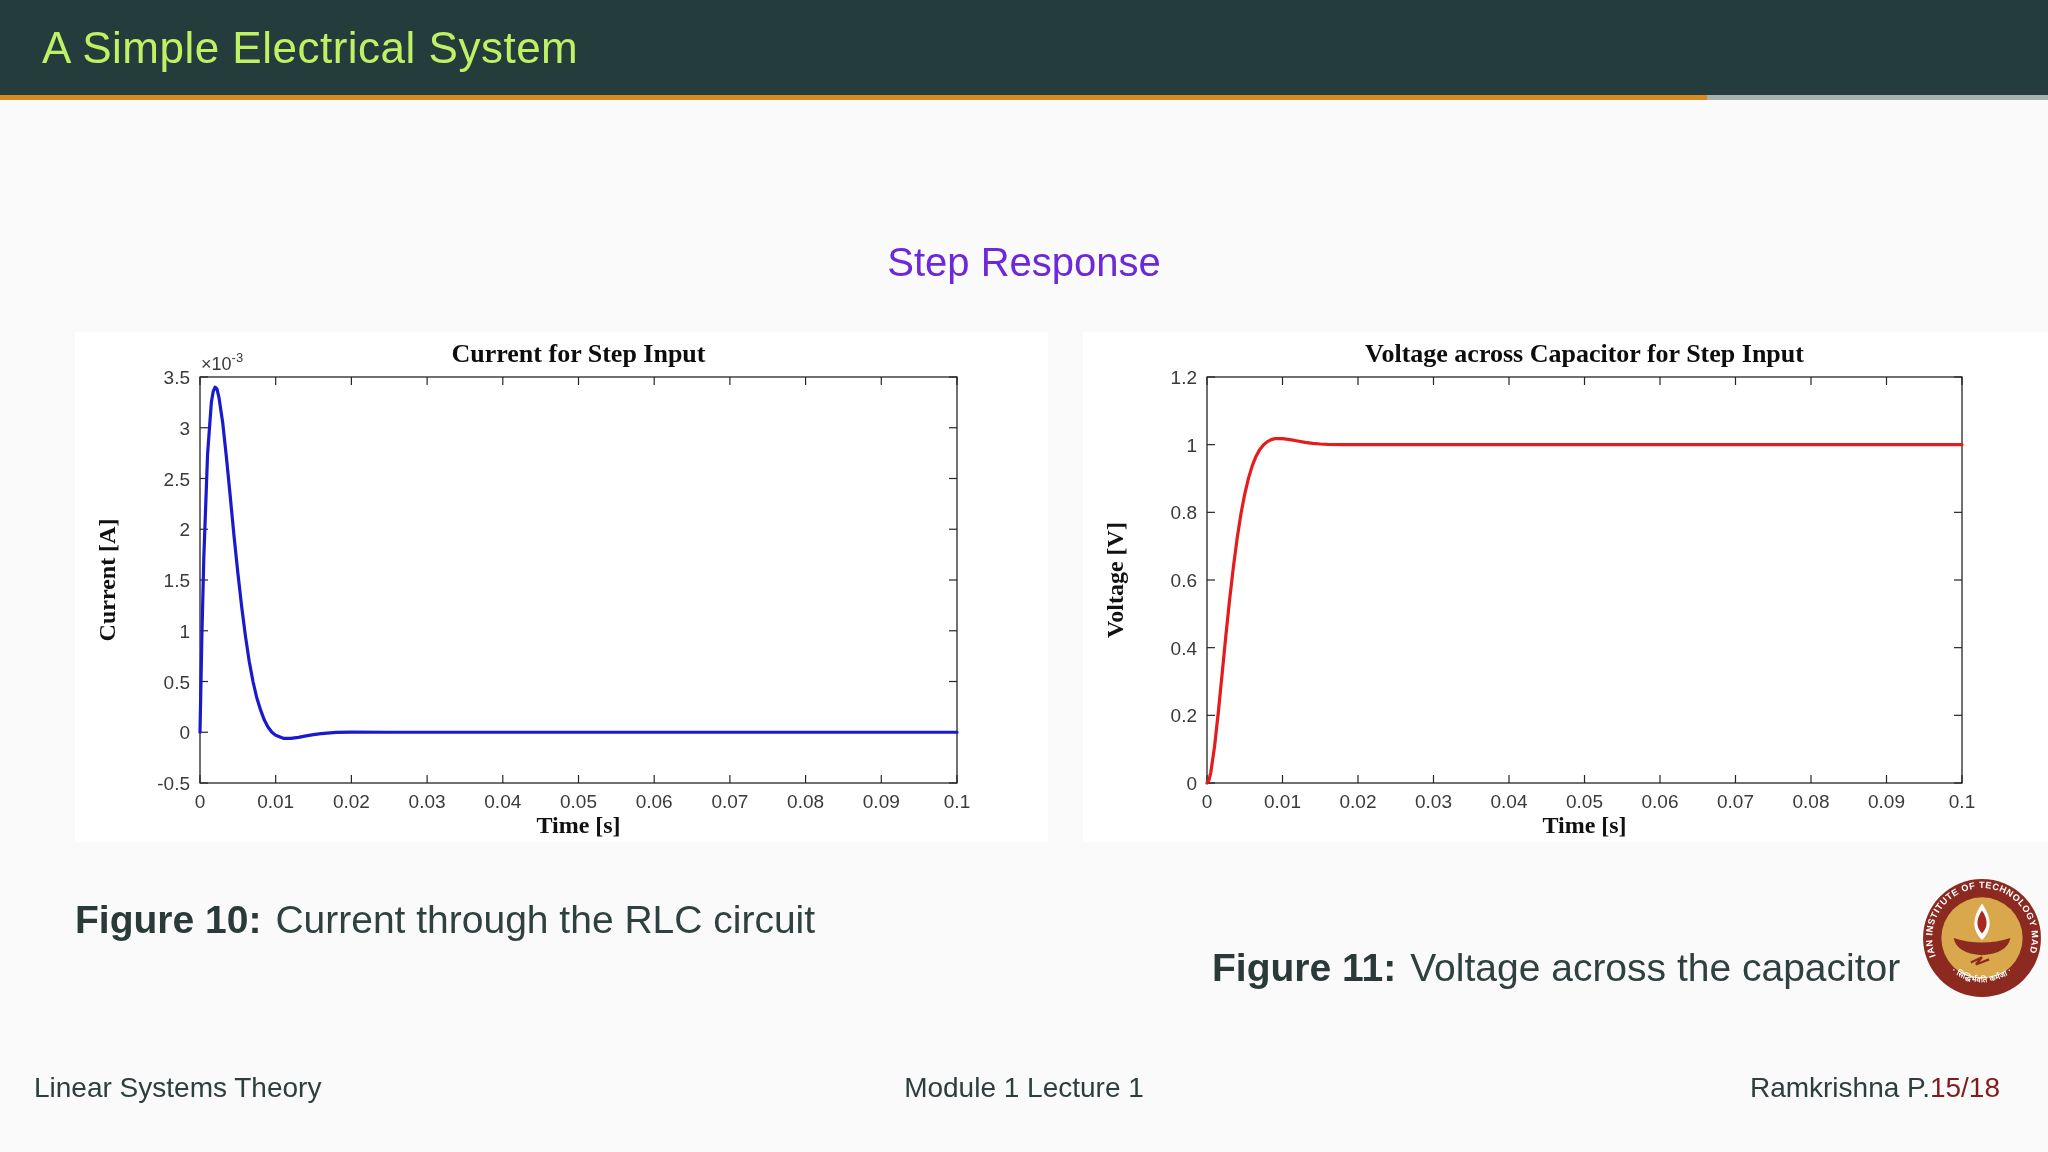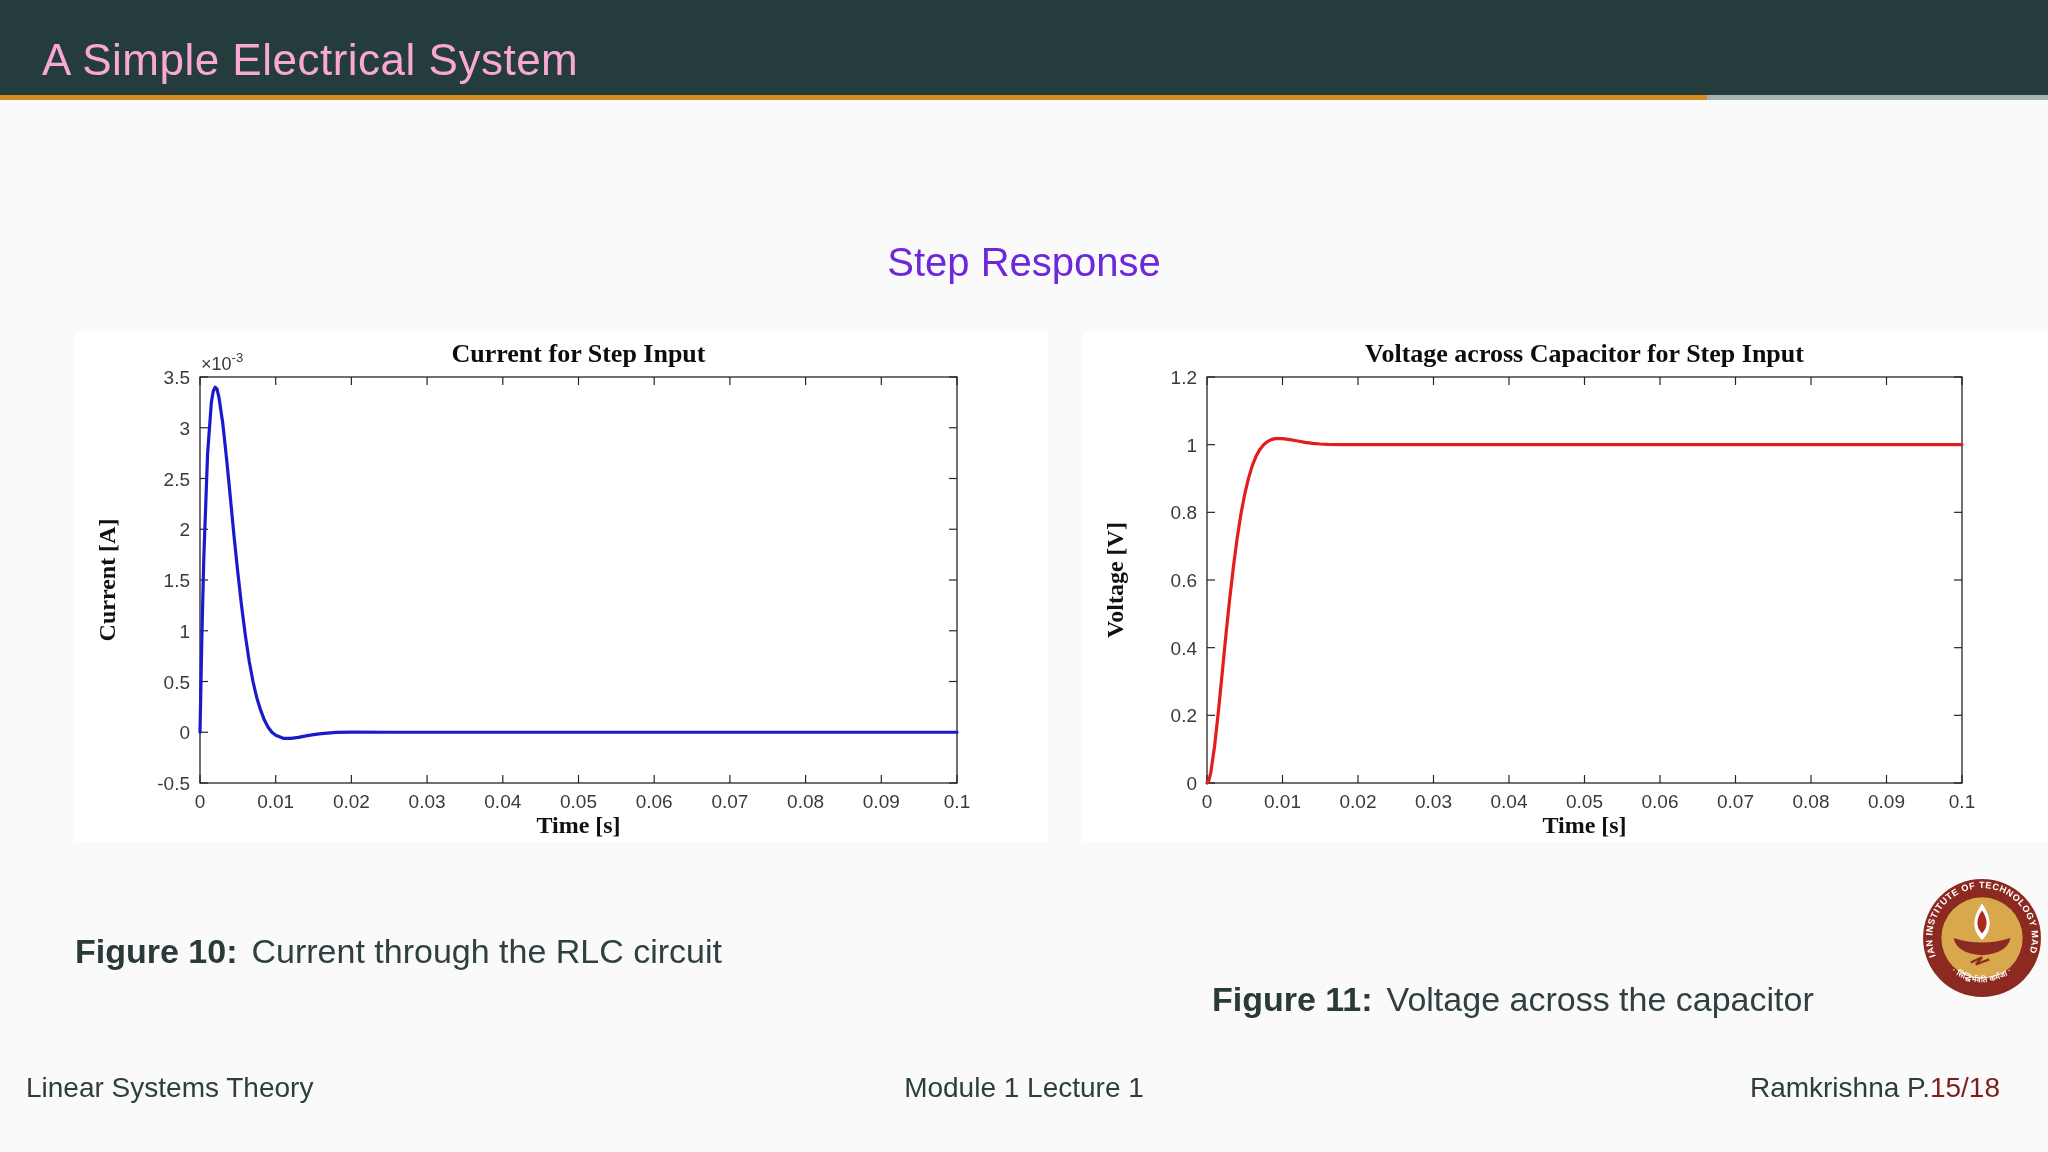--- a/index.html
+++ b/index.html
@@ -1,48 +1,48 @@
 <!DOCTYPE html>
 <html><head>
 <meta charset="utf-8">
 <style>
   html,body{margin:0;padding:0;}
   body{font-family:"Liberation Sans",sans-serif;background:#888;}
   .slide{position:relative;width:2048px;height:1152px;background:#fafafa;overflow:hidden;}
 
   
   .header{position:absolute;left:0;top:0;width:100%;height:95px;background:#253c3c;}
-  .header h1{margin:0;padding:12px 0 0 42px;line-height:95px;font-size:44px;font-weight:500;
-             color:#f9a8d4;letter-spacing:.5px;}
+  .header h1{margin:0;padding:0 0 0 42px;line-height:95px;font-size:44px;font-weight:500;
+             color:#bef264;letter-spacing:.5px;}
   .progress-track{position:absolute;left:0;top:95px;width:100%;height:5px;background:#a7b1ad;}
   .progress-fill{position:absolute;left:0;top:0;height:100%;background:#d88a22;width:0;}
 
   
   .section-heading{position:absolute;left:0;top:240px;width:100%;text-align:center;
                    font-size:40px;font-weight:400;color:#6d28d9;}
 
   
   .card{position:absolute;top:332px;height:510px;background:#ffffff;}
   .card.left{left:75px;width:973px;}
   .card.right{left:1083px;width:965px;}
   .card svg{display:block;width:100%;height:100%;}
 
   
-  .caption{position:absolute;top:932px;font-size:34px;color:#2e403f;white-space:nowrap;}
+  .caption{position:absolute;top:898px;font-size:39px;color:#2e403f;white-space:nowrap;}
   .caption .cap-label{font-weight:700;margin-right:14px;color:#293a39;}
   .caption .cap-text{font-weight:400;}
   .caption.left{left:75px;}
   .caption.right{left:1212px;margin-top:48px;}
 
   
   .logo{position:absolute;left:1920px;top:876px;width:124px;height:124px;}
 
   
   .footer{position:absolute;left:0;top:1072px;width:100%;height:46px;font-size:28px;color:#2c3e3d;}
-  .footer .f-left{position:absolute;left:26px;top:0;}
+  .footer .f-left{position:absolute;left:34px;top:0;}
   .footer .f-center{position:absolute;left:0;top:0;width:100%;text-align:center;}
   .footer .f-right{position:absolute;right:48px;top:0;display:flex;align-items:baseline;}
   .footer .f-page{color:#7f1d1d;}
 </style>
 </head>
 <body>
 
 <div class="slide">
 
   <div class="header">

